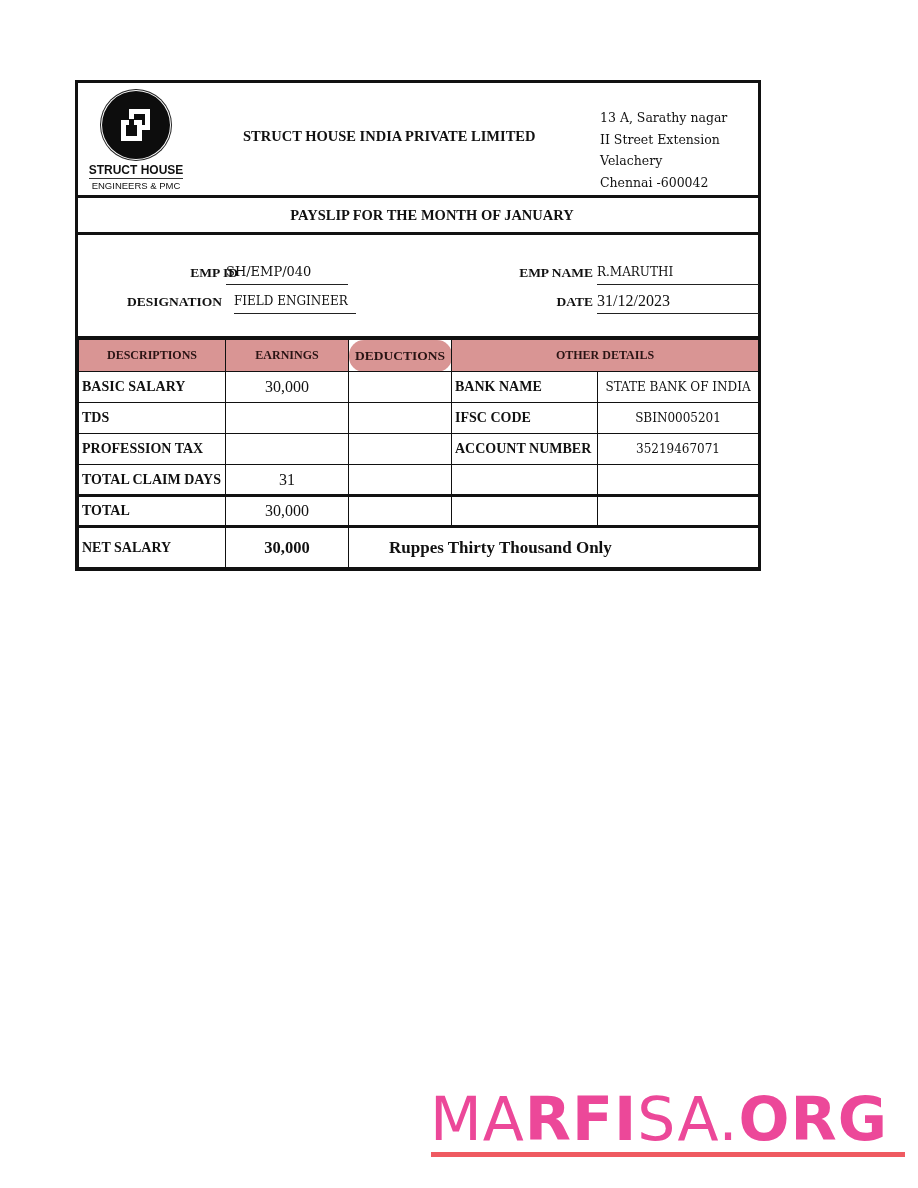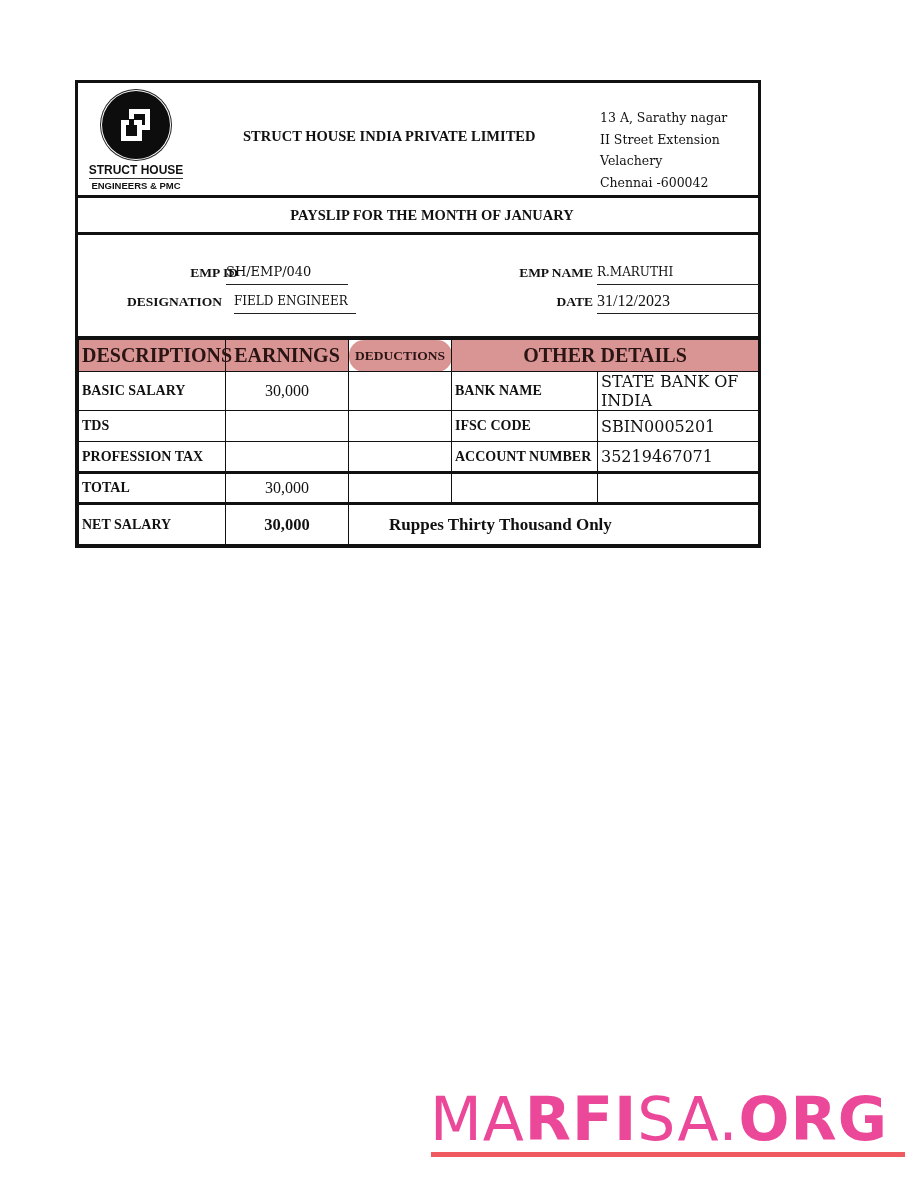--- a/index.html
+++ b/index.html
@@ -9,42 +9,42 @@
   .box { border: 3px solid #111; box-sizing: border-box; }
 
   
   .hdr { position: relative; height: 112px; border-bottom: 3px solid #111; }
   .logo { position: absolute; left: 10px; top: 6px; width: 96px; text-align: center; }
   .logo-circle { width: 68px; height: 68px; border-radius: 50%; background: #0d0d0d;
                  margin: 2px auto 0; box-shadow: 0 0 0 1px #fff, 0 0 0 2px #222; position: relative; }
   .logo-circle svg { position: absolute; left: 14px; top: 14px; }
   .logo-name { font-family: "Liberation Sans", sans-serif; font-weight: bold; font-size: 12px;
                margin-top: 4px; letter-spacing: 0px; padding-bottom: 1px; border-bottom: 1px solid #333; display: inline-block; }
-  .logo-sub { font-family: "Liberation Sans", sans-serif; font-size: 9.5px; margin-top: 1px; font-weight: bold; }
+  .logo-sub { font-family: "Liberation Sans", sans-serif; font-size: 9.5px; margin-top: 1px; }
   .company { position: absolute; left: 165px; top: 45px; font-weight: bold; font-size: 14.5px;
              font-family: "Liberation Serif", serif; }
   .address { position: absolute; left: 522px; top: 24px; font-size: 13px; line-height: 21.5px;
              font-family: "DejaVu Serif", serif; }
   .address div { font-size: 12.5px; }
 
   .title { height: 34px; border-bottom: 3px solid #111; text-align: center; line-height: 34px;
            font-weight: bold; font-size: 14.5px; font-family: "Liberation Serif", serif; padding-left: 28px; }
 
   .emp { position: relative; height: 101px; border-bottom: 3px solid #111; }
   .lbl { position: absolute; font-weight: bold; font-size: 13.5px; font-family: "Liberation Serif", serif; text-align: right; }
   .val { position: absolute; font-size: 13px; text-align: left; border-bottom: 1.5px solid #222;
          font-family: "DejaVu Serif", serif; height: 22px; line-height: 20px; }
   .val.serif { font-family: "Liberation Serif", serif; font-size: 14px; }
 
   table { border-collapse: collapse; width: 100%; table-layout: fixed; }
   td, th { border: 1.5px solid #111; height: 31px; padding: 0 3px; font-size: 13.5px; box-sizing: border-box; }
-  th { background: #d99594; font-family: "Liberation Serif", serif; font-weight: bold; font-size: 20px; color: #2a1414; height: 32px; }
+  th { background: #d99594; font-family: "Liberation Serif", serif; font-weight: bold; font-size: 12px; color: #2a1414; height: 32px; }
   .desc { font-weight: bold; font-family: "Liberation Serif", serif; font-size: 14px; }
   .num { text-align: center; font-family: "Liberation Serif", serif; font-size: 16px; }
-  .bank-val { text-align: left; font-family: "DejaVu Serif", serif; font-size: 16px; }
+  .bank-val { text-align: center; font-family: "DejaVu Serif", serif; font-size: 12px; }
   .thick-top td { border-top: 3px solid #111; }
   .net td { height: 41px; }
   .net .num { font-weight: bold; font-size: 16.5px; }
   .words { font-weight: bold; font-family: "Liberation Serif", serif; font-size: 17px; padding-left: 40px; }
 
   .brand { position: absolute; left: 430px; top: 1086px; font-family: "DejaVu Sans", sans-serif;
            font-size: 60px; color: #ec4899; letter-spacing: 1px; line-height: 66px; }
   .brand b { font-weight: bold; }
   .brand-line { position: absolute; left: 431px; top: 1152px; width: 474px; height: 5px; background: #ef5a61; }
 </style>
@@ -115,20 +115,27 @@
       <td class="desc">IFSC CODE</td>
       <td class="bank-val">SBIN0005201</td>
     </tr>
     <tr>
       <td class="desc">PROFESSION TAX</td>
       <td class="num"></td>
       <td class="num"></td>
       <td class="desc">ACCOUNT NUMBER</td>
       <td class="bank-val">35219467071</td>
     </tr>
+    <tr>
+      <td class="desc">TOTAL CLAIM DAYS</td>
+      <td class="num">31</td>
+      <td class="num"></td>
+      <td class="desc"></td>
+      <td class="bank-val"></td>
+    </tr>
     <tr class="thick-top">
       <td class="desc">TOTAL</td>
       <td class="num">30,000</td>
       <td class="num"></td>
       <td></td>
       <td></td>
     </tr>
     <tr class="thick-top net">
       <td class="desc">NET SALARY</td>
       <td class="num">30,000</td>

